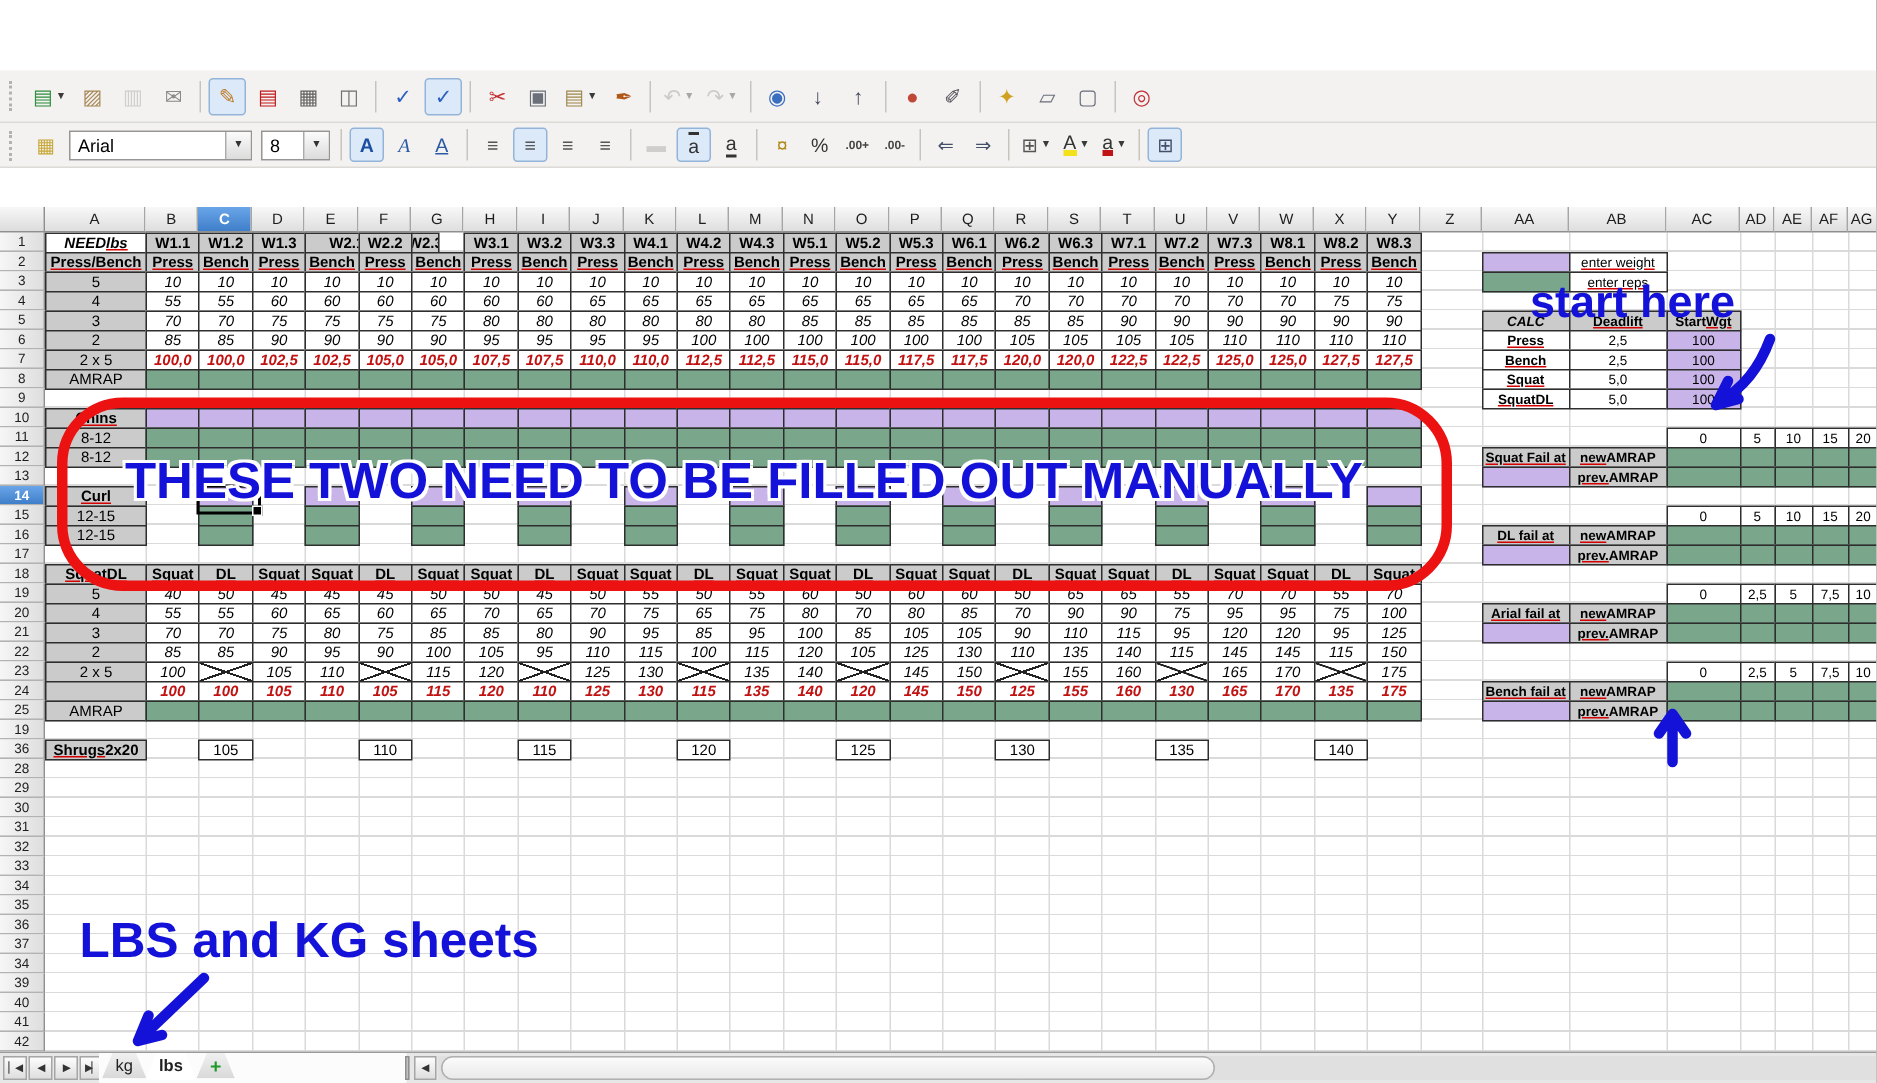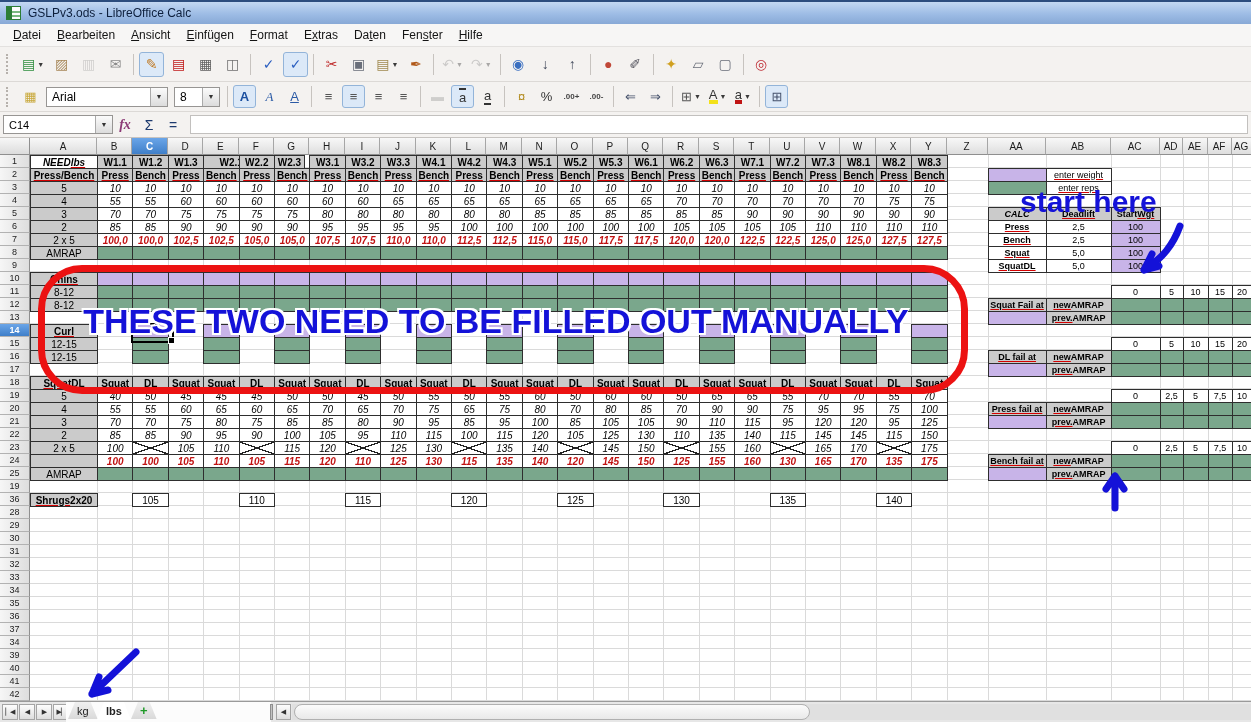--- a/index.html
+++ b/index.html
@@ -85,36 +85,21 @@
   #hsplit{position:absolute;left:270px;top:2px;width:3px;height:16px;background:#c2c2c2;border:1px solid #8f8f8f;box-sizing:border-box;}
   #hleft{position:absolute;left:276px;top:2px;width:15px;height:16px;background:linear-gradient(#fdfdfd,#dedede);border:1px solid #a5a5a5;box-sizing:border-box;font-size:7px;display:flex;align-items:center;justify-content:center;color:#333;}
   #hscroll{position:absolute;left:292px;right:0;top:2px;height:16px;background:#e0e0e0;}
   #hthumb{position:absolute;left:2px;top:0;width:516px;height:16px;background:linear-gradient(#fbfbfb,#e9e9e9);border:1px solid #b0b0b0;border-radius:8px;box-sizing:border-box;}
 </style>
 </head>
 <body>
 
 <div id="app">
 
-  <div id="titlebar">
-    <span class="app-icon"></span>
-    <span id="title-text">GSLPv3.ods - LibreOffice Calc</span>
-  </div>
 
-  <div id="menubar">
-      <span class="menu-item"><u>D</u>atei</span>
-      <span class="menu-item"><u>B</u>earbeiten</span>
-      <span class="menu-item"><u>A</u>nsicht</span>
-      <span class="menu-item"><u>E</u>infügen</span>
-      <span class="menu-item"><u>F</u>ormat</span>
-      <span class="menu-item">E<u>x</u>tras</span>
-      <span class="menu-item">Da<u>t</u>en</span>
-      <span class="menu-item">Fen<u>s</u>ter</span>
-      <span class="menu-item"><u>H</u>ilfe</span>
-    </div>
 
   <div id="toolbar1" class="toolbar">
     <span class="tb-grip"></span>
   <span class="tb-btn">
         <span class="" style="color: rgb(47, 143, 63);">▤</span>
         <span class="tb-caret">▼</span>
       </span>
       <span class="tb-btn">
         <span class="" style="color: rgb(168, 137, 90);">▨</span>
       </span>
@@ -282,30 +267,20 @@
           <span class="hl-red" style="color: rgb(51, 51, 51);">a</span>
           <span class="tb-caret">▼</span>
         </span>
         <span class="tb-sep"></span>
         <span class="tb-btn pressed">
           <span class="" style="color: rgb(68, 80, 106);">⊞</span>
         </span>
       </span>
   </div>
 
-  <div id="formulabar">
-    <span class="namebox">
-      <span>C14</span>
-      <span class="cbtn">▼</span>
-    </span>
-    <span class="fb-btn" id="fx-btn">fx</span>
-    <span class="fb-btn">Σ</span>
-    <span class="fb-btn">=</span>
-    <span class="fb-input"></span>
-  </div>
 
   <div id="sheet">
     <div id="grid">
         <div class="vline" style="left: 97px;"></div>
         <div class="vline" style="left: 132.4px;"></div>
         <div class="vline" style="left: 167.8px;"></div>
         <div class="vline" style="left: 203.2px;"></div>
         <div class="vline" style="left: 238.6px;"></div>
         <div class="vline" style="left: 274px;"></div>
         <div class="vline" style="left: 309.4px;"></div>
@@ -336,21 +311,21 @@
         <div class="vline" style="left: 1231.6px;"></div>
         <div class="c bd bgw it bo" style="left: 30px; top: 0px; width: 68px; height: 14px;">
           <span>NEED </span>
           <span class="u">lbs</span>
         </div>
         <div class="c bd bgg bo" style="left: 97px; top: 0px; width: 36.4px; height: 14px;">W1.1</div>
         <div class="c bd bgg bo" style="left: 132.4px; top: 0px; width: 36.4px; height: 14px;">W1.2</div>
         <div class="c bd bgg bo" style="left: 167.8px; top: 0px; width: 36.4px; height: 14px;">W1.3</div>
         <div class="c bd bgg bo" style="left: 203.2px; top: 0px; width: 56px; height: 14px;">W2.1</div>
         <div class="c bd bgg bo" style="left: 238.6px; top: 0px; width: 36.4px; height: 14px;">W2.2</div>
-        <div class="c bd bgg bo" style="left: 274px; top: 0px; width: 31px; height: 14px;">W2.3</div>
+        <div class="c bd bgg bo" style="left: 274px; top: 0px; width: 19px; height: 14px;">W2.3</div>
         <div class="c bd bgg bo" style="left: 309.4px; top: 0px; width: 36.4px; height: 14px;">W3.1</div>
         <div class="c bd bgg bo" style="left: 344.8px; top: 0px; width: 36.4px; height: 14px;">W3.2</div>
         <div class="c bd bgg bo" style="left: 380.2px; top: 0px; width: 36.4px; height: 14px;">W3.3</div>
         <div class="c bd bgg bo" style="left: 415.6px; top: 0px; width: 36.4px; height: 14px;">W4.1</div>
         <div class="c bd bgg bo" style="left: 451px; top: 0px; width: 36.4px; height: 14px;">W4.2</div>
         <div class="c bd bgg bo" style="left: 486.4px; top: 0px; width: 36.4px; height: 14px;">W4.3</div>
         <div class="c bd bgg bo" style="left: 521.8px; top: 0px; width: 36.4px; height: 14px;">W5.1</div>
         <div class="c bd bgg bo" style="left: 557.2px; top: 0px; width: 36.4px; height: 14px;">W5.2</div>
         <div class="c bd bgg bo" style="left: 592.6px; top: 0px; width: 36.4px; height: 14px;">W5.3</div>
         <div class="c bd bgg bo" style="left: 628px; top: 0px; width: 36.4px; height: 14px;">W6.1</div>
@@ -1036,21 +1011,21 @@
         <div class="c bd bgg bo f9" style="left: 1045.6px; top: 208px; width: 66px; height: 14px;">
           <span class="u">prev. </span>
           <span>AMRAP</span>
         </div>
         <div class="c bd bgw f9" style="left: 1110.6px; top: 234px; width: 50px; height: 14px;">0</div>
         <div class="c bd bgw f9" style="left: 1159.6px; top: 234px; width: 24px; height: 14px;">2,5</div>
         <div class="c bd bgw f9" style="left: 1182.6px; top: 234px; width: 26px; height: 14px;">5</div>
         <div class="c bd bgw f9" style="left: 1207.6px; top: 234px; width: 25px; height: 14px;">7,5</div>
         <div class="c bd bgw f9" style="left: 1231.6px; top: 234px; width: 21px; height: 14px;">10</div>
         <div class="c bd bgg bo f9" style="left: 987.6px; top: 247px; width: 59px; height: 14px;">
-          <span class="u">Press fail at</span>
+          <span class="u">Arial fail at</span>
         </div>
         <div class="c bd bgg bo f9" style="left: 1045.6px; top: 247px; width: 66px; height: 14px;">
           <span class="u">new </span>
           <span>AMRAP</span>
         </div>
         <div class="c bd bgpu f9" style="left: 987.6px; top: 260px; width: 59px; height: 14px;"></div>
         <div class="c bd bgg bo f9" style="left: 1045.6px; top: 260px; width: 66px; height: 14px;">
           <span class="u">prev. </span>
           <span>AMRAP</span>
         </div>
@@ -1196,20 +1171,21 @@
 
     <div id="oval"></div>
     <div id="manual-note" class="note">THESE TWO NEED TO BE FILLED OUT MANUALLY</div>
     <div id="start-note" class="note">start here</div>
     <svg id="start-arrow" class="anno" style="left:1126px;top:82px" width="64" height="62" viewBox="0 0 64 62">
       <path d="M54 6 C47 25 37 38 18 50 M18 50 L33 46 M18 50 L26 34"></path>
     </svg>
     <svg id="reset-arrow" class="anno" style="left:1088px;top:330px" width="54" height="44" viewBox="0 0 54 44">
       <path d="M27 40 L27 8 M27 8 L18 21 M27 8 L36 21"></path>
     </svg>
+    <div id="sheets-note" class="note">LBS and KG sheets</div>
     <svg id="sheets-arrow" class="anno" style="left:72px;top:508px" width="76" height="58" viewBox="0 0 76 58">
       <path d="M64 6 L20 48 M20 48 L36 44 M20 48 L27 31"></path>
     </svg>
   </div>
 
   <div id="tabbar">
     <span id="navslot"><span class="navbtn" style="left: 2px;">▏◀</span><span class="navbtn" style="left: 19px;">◀</span><span class="navbtn" style="left: 36px;">▶</span><span class="navbtn" style="left: 53px;">▶▏</span></span>
     <span id="tabstrip"></span>
     <span class="tab" style="left:68px">kg</span>
     <span class="tab active" style="left:97px">lbs</span>

